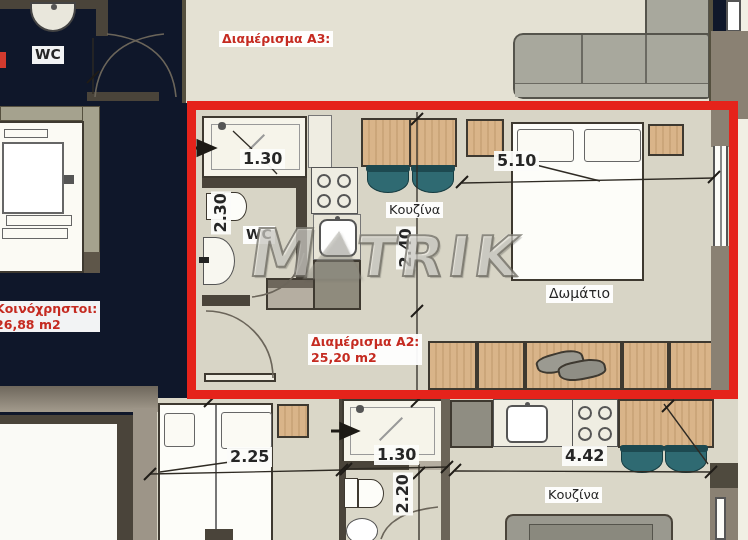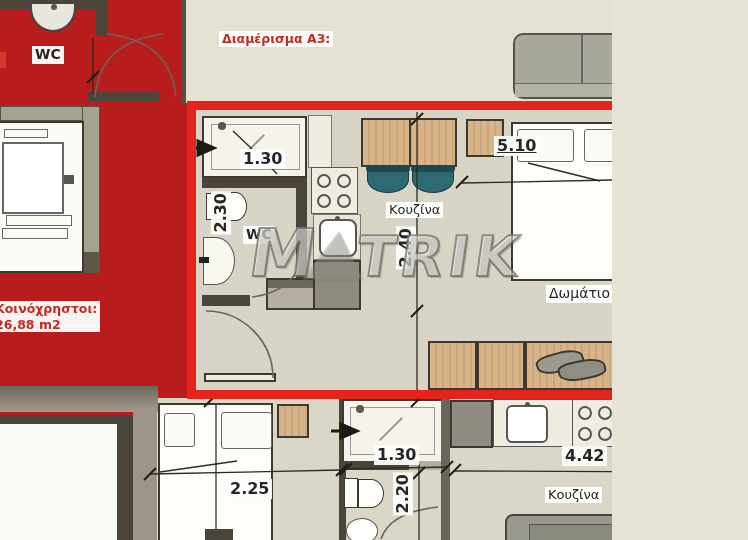--- a/index.html
+++ b/index.html
@@ -1,18 +1,18 @@
 <!DOCTYPE html>
 <html><head>
 <meta charset="utf-8">
 <style>
   html,body{margin:0;padding:0;background:#e6e3d5;}
   #plan{
-    position:relative;width:612px;height:540px;overflow:hidden;
-    background:#b91c1c;font-family:"DejaVu Sans",sans-serif;
+    position:relative;width:748px;height:540px;overflow:hidden;
+    background:#0f172a;font-family:"DejaVu Sans",sans-serif;
   }
   .abs{position:absolute;box-sizing:border-box;}
   .floor{position:absolute;}
   .wall{position:absolute;background:#4a443a;}
   .wall-olive{position:absolute;background:#a5a28e;border:1px solid #55503f;box-sizing:border-box;}
   .wall-brown{position:absolute;background:#8a8173;}
   .room{position:absolute;box-sizing:border-box;}
   .wood{position:absolute;box-sizing:border-box;border:2px solid #3e3930;
     background:#d9b489;
     background-image:repeating-linear-gradient(90deg,rgba(0,0,0,0) 0 5px,rgba(120,80,30,0.14) 5px 7px);}
@@ -241,36 +241,40 @@
       <path d="M 341 424 L 357 431 L 341 438 Z"></path>
       <line x1="331" y1="431" x2="342" y2="431"></line>
     </g>
   </svg>
 
   <div id="redbox"></div>
 
   <div class="chip chip-red" style="left:219px;top:31px;">
     <div>Διαμέρισμα A3:</div>
   </div>
+  <div class="chip chip-red" style="left:308px;top:334px;">
+    <div>Διαμέρισμα A2:</div>
+    <div>25,20 m2</div>
+  </div>
   <div class="chip chip-red" style="left:-8px;top:301px;">
     <div>Κοινόχρηστοι:</div>
     <div>26,88 m2</div>
   </div>
 
   <div class="chip" style="left:32px;top:46px;font-weight:700;font-size:14px;">WC</div>
   <div class="chip" style="left:243px;top:226px;font-weight:700;font-size:14px;">WC</div>
   <div class="chip" style="left:386px;top:202px;">Κουζίνα</div>
   <div class="chip" style="left:546px;top:285px;font-size:14px;">Δωμάτιο</div>
   <div class="chip" style="left:545px;top:487px;">Κουζίνα</div>
 
   <div class="chip dim-chip" style="left:240px;top:149px;">1.30</div>
   <div class="chip dim-chip dim-v" style="left:211px;top:191px;">2.30</div>
-  <div class="chip dim-chip" style="left:494px;top:136px;text-decoration:underline;">5.10</div>
+  <div class="chip dim-chip" style="left:494px;top:151px;">5.10</div>
   <div class="chip dim-chip dim-v" style="left:396px;top:226px;">2.40</div>
-  <div class="chip dim-chip" style="left:227px;top:447px;margin-top:32px;">2.25</div>
+  <div class="chip dim-chip" style="left:227px;top:447px;">2.25</div>
   <div class="chip dim-chip" style="left:374px;top:445px;">1.30</div>
   <div class="chip dim-chip dim-v" style="left:393px;top:472px;">2.20</div>
   <div class="chip dim-chip" style="left:562px;top:446px;">4.42</div>
 
   <div id="watermark">
     <span class="wm-letter wm-m">M</span>
     <div class="wm-tri"></div>
     <span class="wm-letter wm-trik">TRIK</span>
   </div>
 

